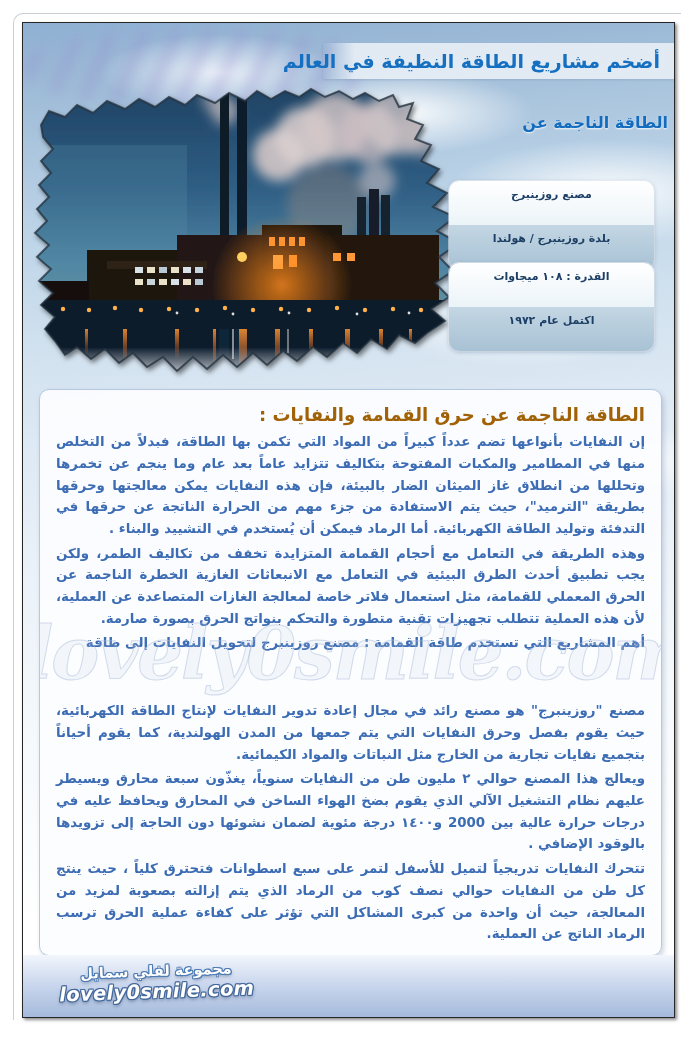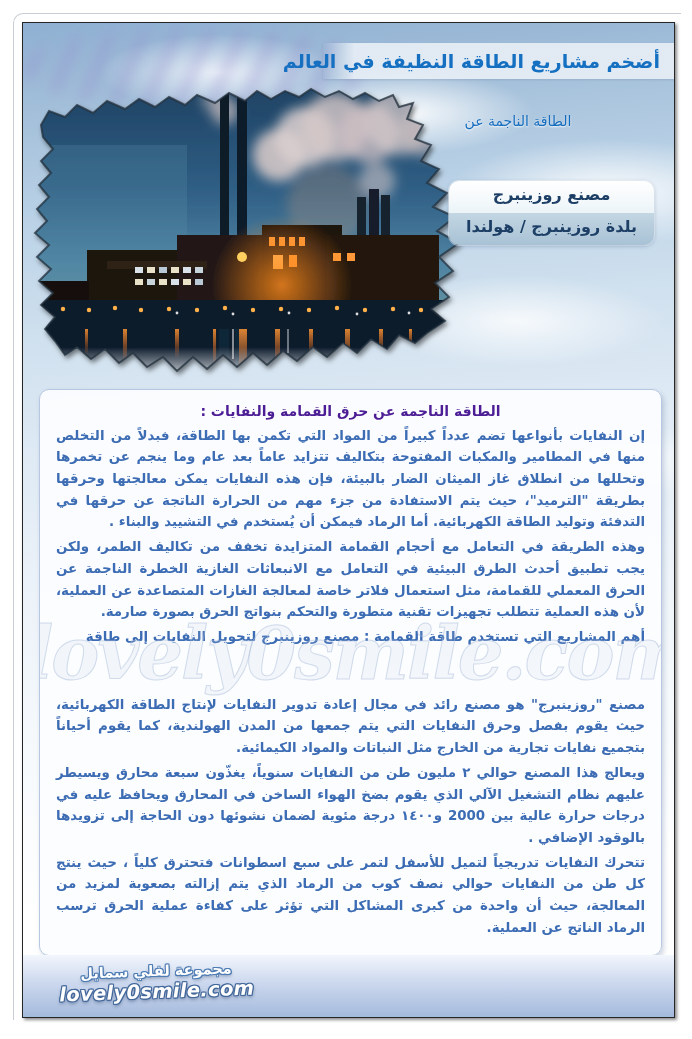--- a/index.html
+++ b/index.html
@@ -25,37 +25,37 @@
     filter:blur(6px);border-radius:45%;}
   
   .band{position:absolute;top:20px;left:300px;right:0;height:36px;
     background:linear-gradient(90deg, rgba(233,240,247,0) 0%, rgba(233,240,247,.9) 9%, rgba(228,236,244,.96) 100%);
     box-shadow:0 1px 2px rgba(120,140,170,.35);}
   .band-title{margin:0;line-height:36px;height:40px;font-size:19px;font-weight:bold;color:#1670c2;
     direction:rtl;text-align:right;padding-left:10px;padding-right:14px;white-space:nowrap;}
   
   .photo{position:absolute;left:4px;top:62px;width:438px;height:296px;}
   
-  .topic{position:absolute;top:88px;left:345px;width:300px;text-align:center;direction:rtl;
-    color:#146cbe;font-weight:normal;font-size:14px;line-height:1.45;
+  .topic{position:absolute;top:88px;left:345px;width:300px;text-align:right;direction:rtl;
+    color:#146cbe;font-weight:bold;font-size:16px;line-height:1.45;
     text-shadow:0 1px 2px rgba(255,255,255,.85);}
   .pill-group{position:absolute;left:426px;width:205px;border-radius:10px;overflow:hidden;
     box-shadow:0 1px 4px rgba(70,100,140,.4), 0 0 0 1px rgba(255,255,255,.6);}
   .g1{top:158px}.g2{top:240px}
-  .pill{height:32px;line-height:28px;text-align:center;font-size:16px;font-weight:bold;
+  .pill{height:44px;line-height:28px;text-align:center;font-size:11px;font-weight:bold;
     color:#1d3f66;direction:rtl;white-space:nowrap;}
   .pill.light{background:linear-gradient(#ffffff,#ecf4f8);}
   .pill.dark {background:linear-gradient(#c3d6e3,#a8c2d5);text-align:center;}
   
   .panel{position:absolute;left:16px;top:366px;width:623px;height:567px;box-sizing:border-box;
     background:rgba(252,253,255,.93);border:1px solid #b7c7e1;border-radius:10px;
     box-shadow:2px 3px 5px rgba(100,120,160,.3);
     padding:10px 16px 8px;direction:rtl;text-align:justify;overflow:hidden;
     color:#3c6cb4;font-size:13.4px;line-height:1.62;font-weight:bold;}
-  .panel h2{font-size:14px;color:#4c1d95;margin:0 0 2px;text-align:center;}
+  .panel h2{font-size:18px;color:#a16207;margin:0 0 2px;text-align:right;}
   .panel p{margin:0 0 3px;}
   .panel p.highlight{margin-bottom:46px;}
   .watermark{position:absolute;top:206px;left:-14px;width:650px;text-align:center;white-space:nowrap;
     font-family:"DejaVu Serif", serif;font-style:italic;font-size:72px;letter-spacing:-2px;
     direction:ltr;color:rgba(190,205,228,.14);-webkit-text-stroke:1px rgba(172,190,218,.5);
     pointer-events:none;}
   
   .footer{position:absolute;left:0;right:0;bottom:0;height:62px;
     background:linear-gradient(#f2f6fc,#ccd8ee 45%,#a4badc 100%);}
   .brand{position:absolute;left:36px;top:7px;transform:rotate(-2deg);text-align:center;
@@ -223,20 +223,24 @@
     </div>
 
     <div class="topic">
       <div>الطاقة الناجمة عن</div>
     </div>
 
     <div class="pill-group g1">
       <div class="pill light">مصنع روزينبرج</div>
       <div class="pill dark">بلدة روزينبرج / هولندا</div>
     </div>
+    <div class="pill-group g2">
+      <div class="pill light">القدرة : ١٠٨ ميجاوات</div>
+      <div class="pill dark">اكتمل عام ١٩٧٢</div>
+    </div>
 
     <div class="panel">
       <div class="watermark">lovely0smile.com</div>
       <h2>الطاقة الناجمة عن حرق القمامة والنفايات :</h2>
       <p>إن النفايات بأنواعها تضم عدداً كبيراً من المواد التي تكمن بها الطاقة، فبدلاً من التخلص منها في المطامير والمكبات المفتوحة بتكاليف تتزايد عاماً بعد عام وما ينجم عن تخمرها وتحللها من انطلاق غاز الميثان الضار بالبيئة، فإن هذه النفايات يمكن معالجتها وحرقها بطريقة "الترميد"، حيث يتم الاستفادة من جزء مهم من الحرارة الناتجة عن حرقها في التدفئة وتوليد الطاقة الكهربائية. أما الرماد فيمكن أن يُستخدم في التشييد والبناء .</p>
       <p>وهذه الطريقة في التعامل مع أحجام القمامة المتزايدة تخفف من تكاليف الطمر، ولكن يجب تطبيق أحدث الطرق البيئية في التعامل مع الانبعاثات الغازية الخطرة الناجمة عن الحرق المعملي للقمامة، مثل استعمال فلاتر خاصة لمعالجة الغازات المتصاعدة عن العملية، لأن هذه العملية تتطلب تجهيزات تقنية متطورة والتحكم بنواتج الحرق بصورة صارمة.</p>
       <p class="highlight">أهم المشاريع التي تستخدم طاقة القمامة : مصنع روزينبرج لتحويل النفايات إلى طاقة</p>
       <p>مصنع "روزينبرج" هو مصنع رائد في مجال إعادة تدوير النفايات لإنتاج الطاقة الكهربائية، حيث يقوم بفصل وحرق النفايات التي يتم جمعها من المدن الهولندية، كما يقوم أحياناً بتجميع نفايات تجارية من الخارج مثل النباتات والمواد الكيمائية.</p>
       <p>ويعالج هذا المصنع حوالي ٢ مليون طن من النفايات سنوياً، يغذّون سبعة محارق ويسيطر عليهم نظام التشغيل الآلي الذي يقوم بضخ الهواء الساخن في المحارق ويحافظ عليه في درجات حرارة عالية بين 2000 و١٤٠٠ درجة مئوية لضمان نشوئها دون الحاجة إلى تزويدها بالوقود الإضافي .</p>
       <p>تتحرك النفايات تدريجياً لتميل للأسفل لتمر على سبع اسطوانات فتحترق كلياً ، حيث ينتج كل طن من النفايات حوالي نصف كوب من الرماد الذي يتم إزالته بصعوبة لمزيد من المعالجة، حيث أن واحدة من كبرى المشاكل التي تؤثر على كفاءة عملية الحرق ترسب الرماد الناتج عن العملية.</p>

